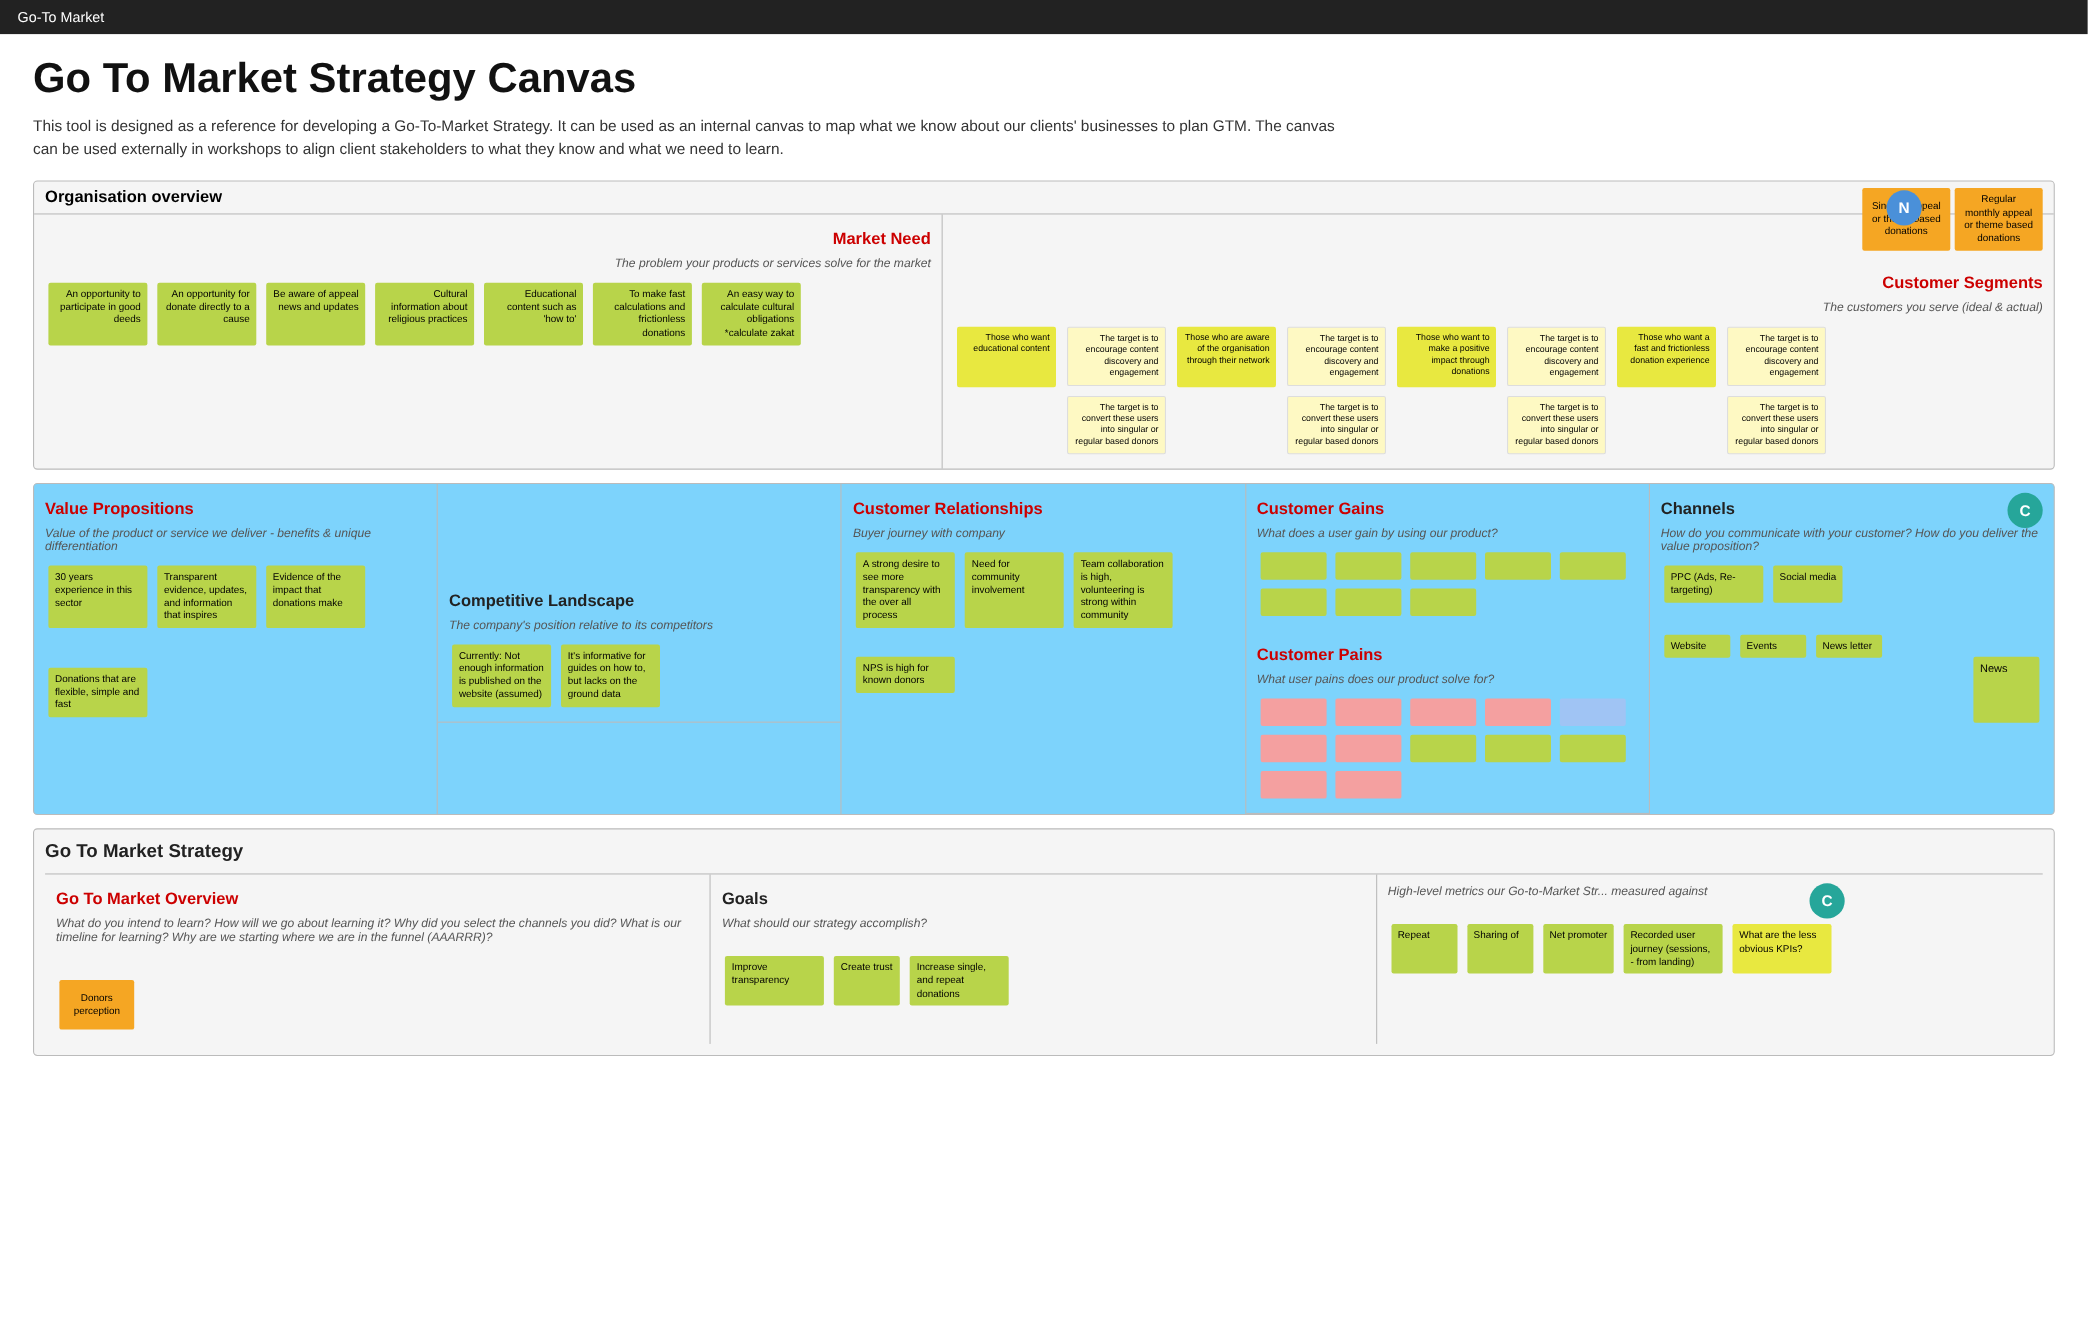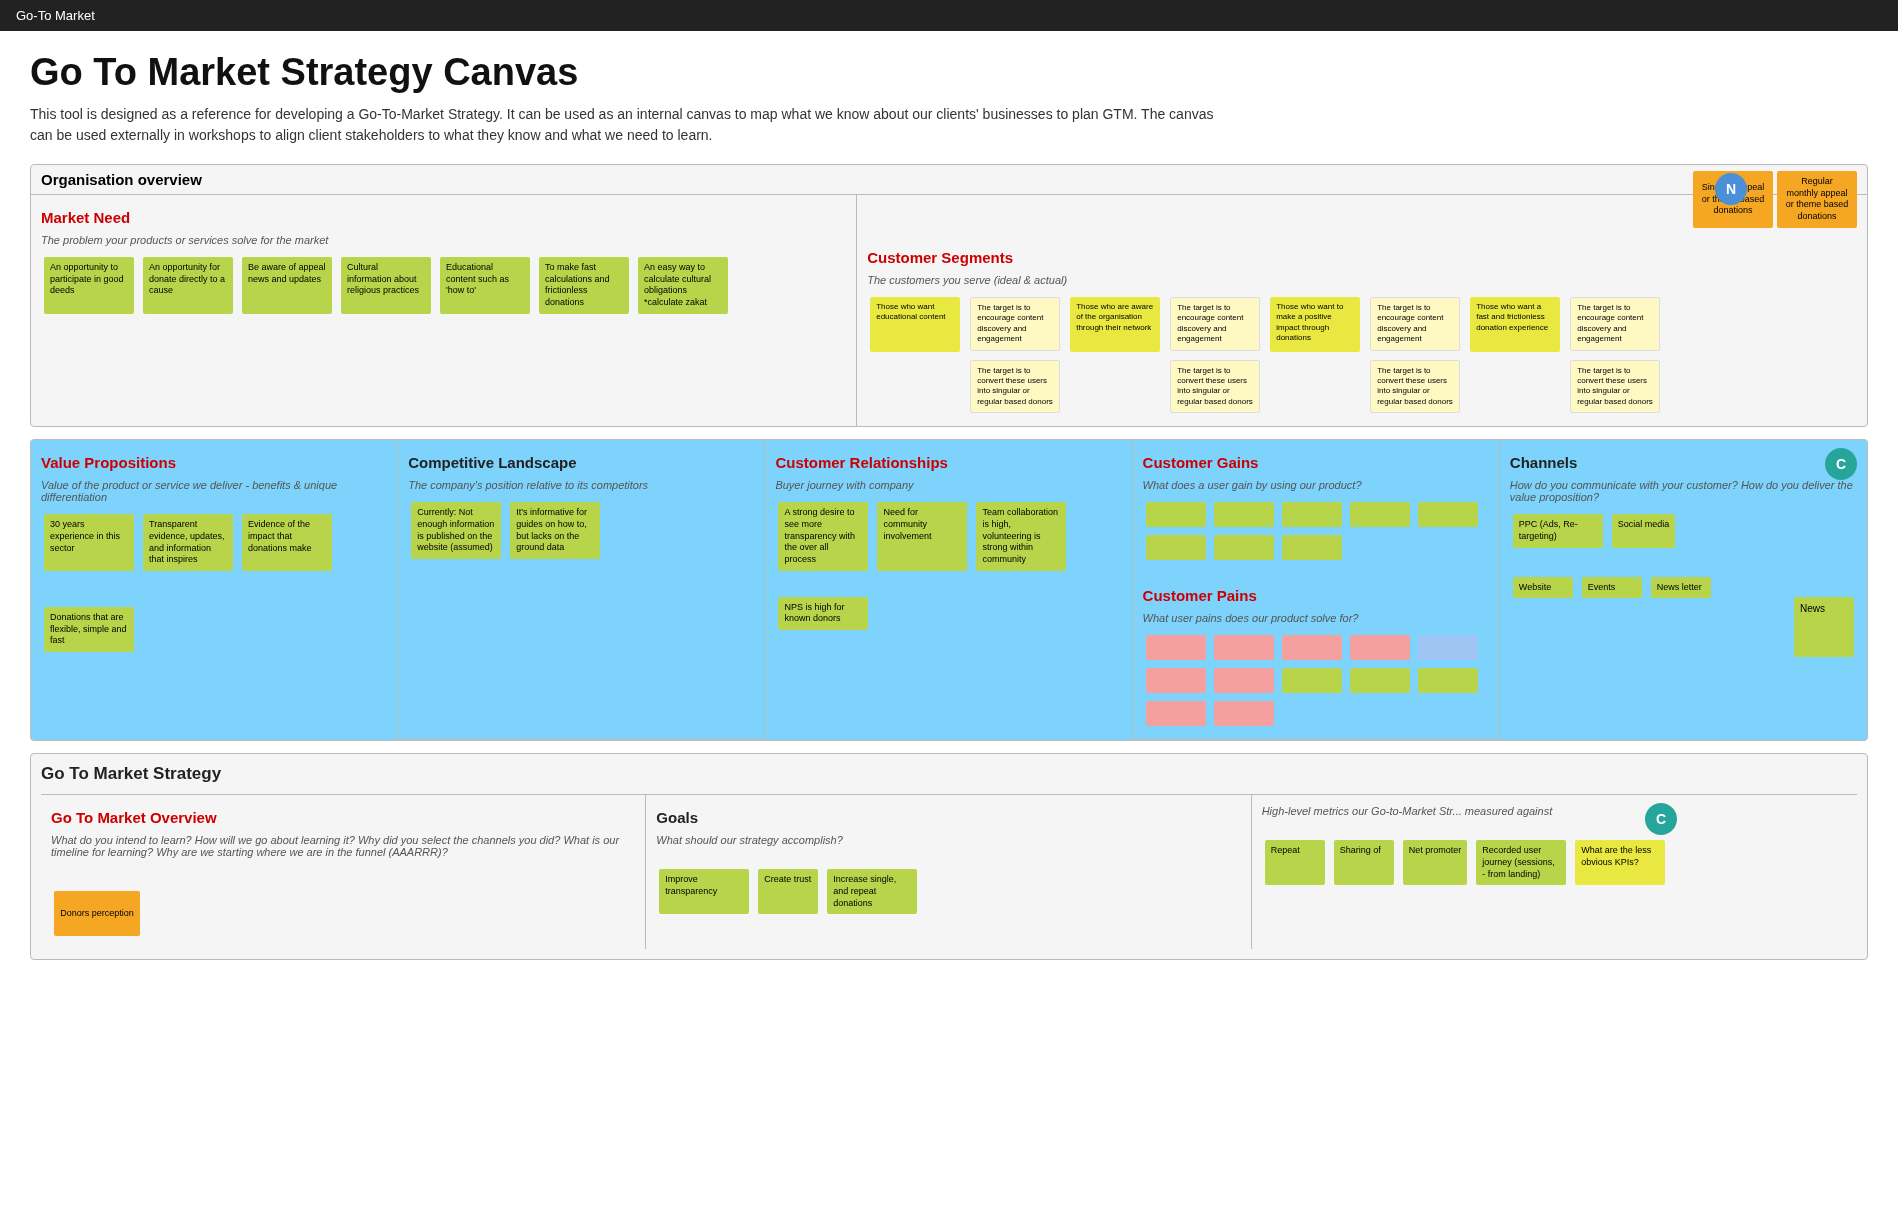--- a/index.html
+++ b/index.html
@@ -142,21 +142,21 @@
 
     <div class="orange-sticky-group">
       <div class="orange-sticky">
         <span>Singular appeal or theme based donations</span>
       </div>
       <div class="orange-sticky">
         <span>Regular monthly appeal or theme based donations</span>
       </div>
     </div>
 
-    <div style="display:grid; grid-template-columns: 45% 55%; border-top: 1.5px solid #bbb; margin-top:6px;">
+    <div style="display:grid; grid-template-columns: 45% 55%; border-top: 1.5px solid #bbb; margin-top:6px;text-align:right;">
 
       <div style="border-right:1.5px solid #bbb; padding:10px;">
         <div class="section-header section-title-red">Market Need</div>
         <div class="section-subtitle">The problem your products or services solve for the market</div>
         <div class="notes-area">
           <div class="sticky sticky-green"><span>An opportunity to participate in good deeds</span></div>
           <div class="sticky sticky-green"><span>An opportunity for donate directly to a cause</span></div>
           <div class="sticky sticky-green"><span>Be aware of appeal news and updates</span></div>
           <div class="sticky sticky-green"><span>Cultural information about religious practices</span></div>
           <div class="sticky sticky-green"><span>Educational content such as 'how to'</span></div>
@@ -217,21 +217,21 @@
       <div class="section-header section-title-red">Value Propositions</div>
       <div class="section-subtitle">Value of the product or service we deliver - benefits &amp; unique differentiation</div>
       <div class="notes-area">
         <div class="sticky sticky-green"><span>30 years experience in this sector</span></div>
         <div class="sticky sticky-green"><span>Transparent evidence, updates, and information that inspires</span></div>
         <div class="sticky sticky-green"><span>Evidence of the impact that donations make</span></div>
         <div class="sticky sticky-green" style="margin-top:30px;"><span>Donations that are flexible, simple and fast</span></div>
       </div>
     </div>
 
-    <div style="border-right:1.5px solid #bbb; display:flex; flex-direction:column;">
+    <div style="border-right:1.5px solid #bbb; display:flex; flex-direction:row;align-items:center;">
 
       <div style="border-bottom:1.5px solid #bbb; padding:10px; flex:1;">
         <div class="section-header" style="color:#222;">Competitive Landscape</div>
         <div class="section-subtitle">The company's position relative to its competitors</div>
         <div class="notes-area">
           <div class="sticky sticky-green"><span>Currently: Not enough information is published on the website (assumed)</span></div>
           <div class="sticky sticky-green"><span>It's informative for guides on how to, but lacks on the ground data</span></div>
         </div>
       </div>
 
@@ -312,21 +312,21 @@
 
   <div style="border:1.5px solid #bbb; border-radius:4px; background:#f5f5f5; padding:10px;">
     <div style="font-size:17px; font-weight:700; color:#222; margin-bottom:10px;">Go To Market Strategy</div>
 
     <div style="display:grid; grid-template-columns: 1fr 1fr 1fr; gap:0; border-top:1.5px solid #bbb;">
 
       <div style="border-right:1.5px solid #bbb; padding:10px;">
         <div class="section-header section-title-red">Go To Market Overview</div>
         <div class="section-subtitle">What do you intend to learn? How will we go about learning it? Why did you select the channels you did? What is our timeline for learning? Why are we starting where we are in the funnel (AAARRR)?</div>
         <div style="margin-top:30px;">
-          <div class="sticky sticky-orange" style="width:86px;min-height:45px;font-size:9px;display:inline-flex;align-items:center;justify-content:center;text-align:center;">
+          <div class="sticky sticky-orange" style="width:68px;min-height:45px;font-size:9px;display:inline-flex;align-items:center;justify-content:center;text-align:center;">
             <span>Donors perception</span>
           </div>
         </div>
       </div>
 
       <div style="border-right:1.5px solid #bbb; padding:10px;">
         <div class="section-header" style="color:#222;">Goals</div>
         <div class="section-subtitle">What should our strategy accomplish?</div>
         <div class="notes-area" style="margin-top:20px;">
           <div class="sticky sticky-green"><span>Improve transparency</span></div>

